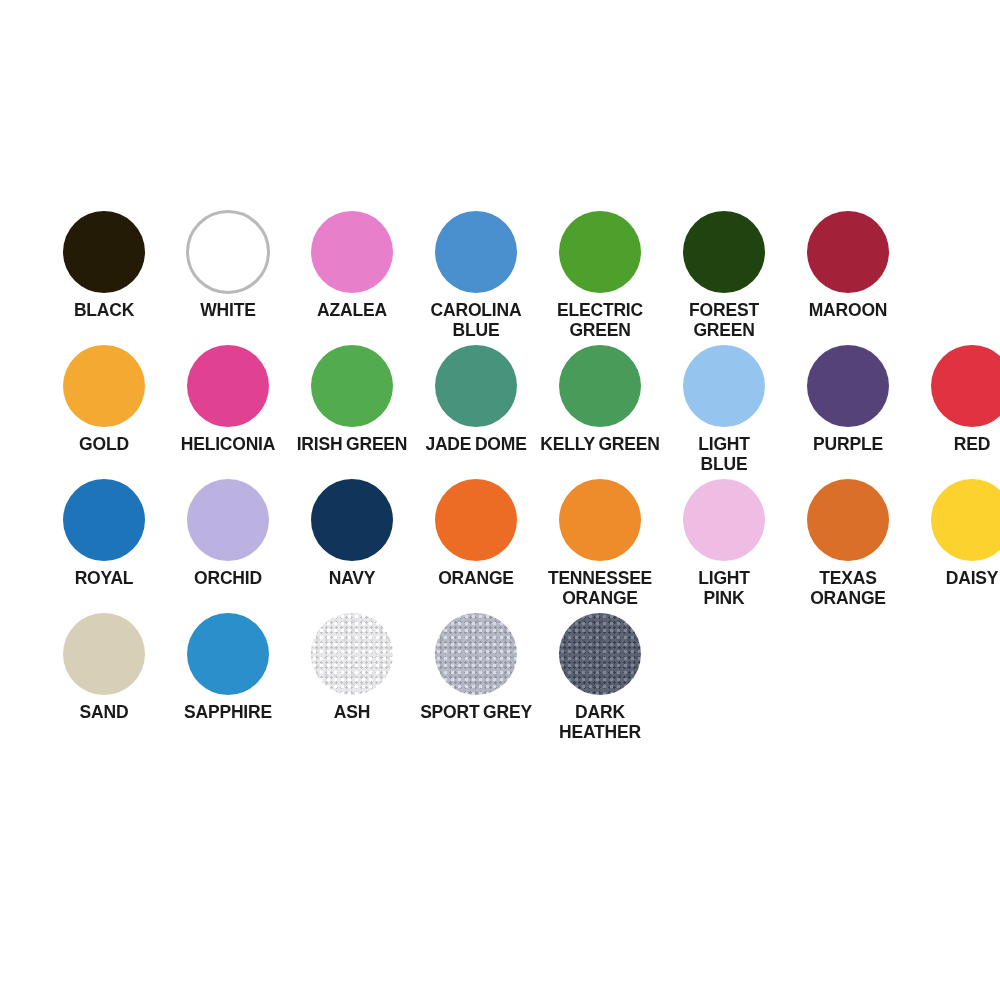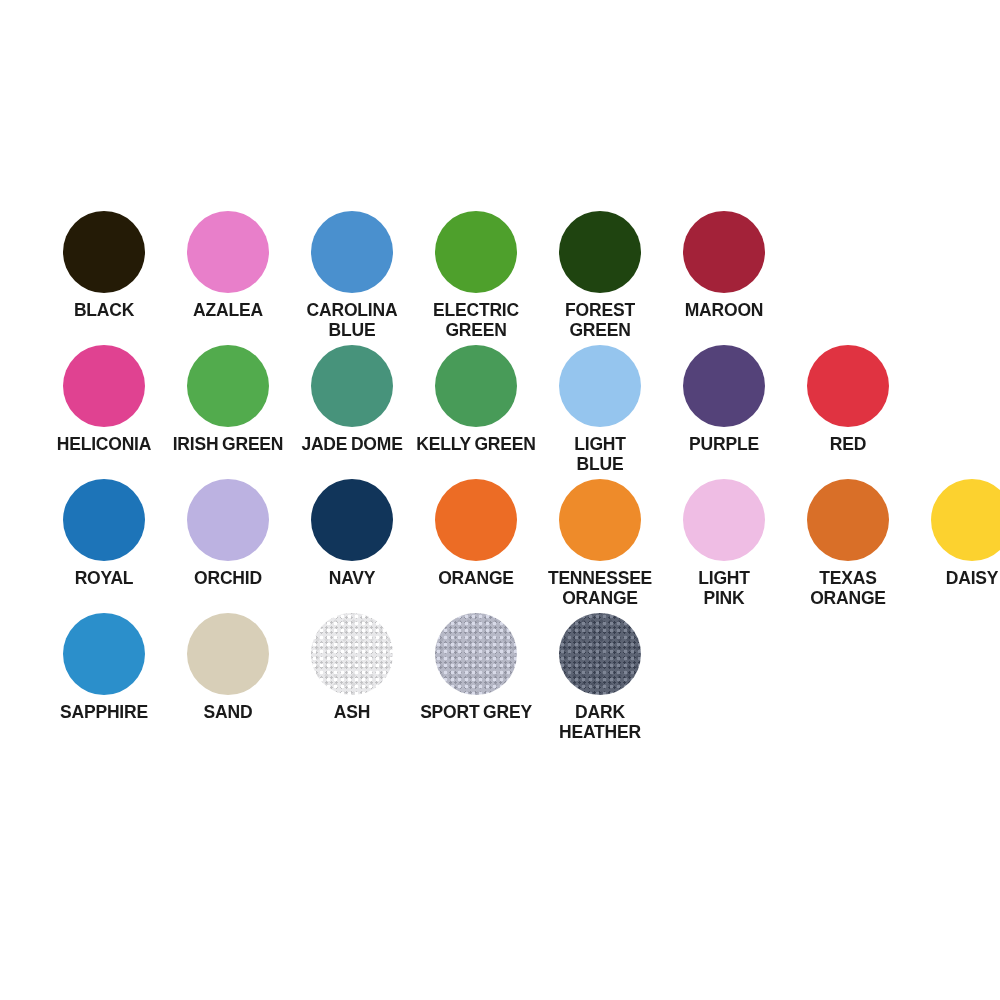--- a/index.html
+++ b/index.html
@@ -94,20 +94,26 @@
 
 <div class="swatch-row">
       <div class="swatch-cell">
         <div class="swatch-circle-wrap">
           <div class="swatch-circle" title="BLACK" style="background-color: rgb(36, 27, 6);"></div>
         </div>
         <div class="swatch-label">BLACK</div>
       </div>
       <div class="swatch-cell">
         <div class="swatch-circle-wrap">
+          <div class="swatch-circle outlined" title="WHITE" style="background-color: rgb(255, 255, 255); border-color: rgb(185, 185, 185);"></div>
+        </div>
+        <div class="swatch-label">WHITE</div>
+      </div>
+      <div class="swatch-cell">
+        <div class="swatch-circle-wrap">
           <div class="swatch-circle" title="AZALEA" style="background-color: rgb(232, 127, 202);"></div>
         </div>
         <div class="swatch-label">AZALEA</div>
       </div>
       <div class="swatch-cell">
         <div class="swatch-circle-wrap">
           <div class="swatch-circle" title="CAROLINA
 BLUE" style="background-color: rgb(74, 144, 206);"></div>
         </div>
         <div class="swatch-label">CAROLINA
@@ -132,20 +138,26 @@
       <div class="swatch-cell">
         <div class="swatch-circle-wrap">
           <div class="swatch-circle" title="MAROON" style="background-color: rgb(163, 34, 57);"></div>
         </div>
         <div class="swatch-label">MAROON</div>
       </div>
     </div>
     <div class="swatch-row">
       <div class="swatch-cell">
         <div class="swatch-circle-wrap">
+          <div class="swatch-circle" title="GOLD" style="background-color: rgb(243, 169, 50);"></div>
+        </div>
+        <div class="swatch-label">GOLD</div>
+      </div>
+      <div class="swatch-cell">
+        <div class="swatch-circle-wrap">
           <div class="swatch-circle" title="HELICONIA" style="background-color: rgb(224, 66, 145);"></div>
         </div>
         <div class="swatch-label">HELICONIA</div>
       </div>
       <div class="swatch-cell">
         <div class="swatch-circle-wrap">
           <div class="swatch-circle" title="IRISH GREEN" style="background-color: rgb(82, 171, 77);"></div>
         </div>
         <div class="swatch-label">IRISH GREEN</div>
       </div>
@@ -234,29 +246,29 @@
       <div class="swatch-cell">
         <div class="swatch-circle-wrap">
           <div class="swatch-circle" title="DAISY" style="background-color: rgb(252, 210, 47);"></div>
         </div>
         <div class="swatch-label">DAISY</div>
       </div>
     </div>
     <div class="swatch-row">
       <div class="swatch-cell">
         <div class="swatch-circle-wrap">
+          <div class="swatch-circle" title="SAND" style="background-color: rgb(216, 207, 184);"></div>
+        </div>
+        <div class="swatch-label">SAND</div>
+      </div>
+      <div class="swatch-cell">
+        <div class="swatch-circle-wrap">
           <div class="swatch-circle" title="SAPPHIRE" style="background-color: rgb(43, 143, 203);"></div>
         </div>
         <div class="swatch-label">SAPPHIRE</div>
-      </div>
-      <div class="swatch-cell">
-        <div class="swatch-circle-wrap">
-          <div class="swatch-circle" title="SAND" style="background-color: rgb(216, 207, 184);"></div>
-        </div>
-        <div class="swatch-label">SAND</div>
       </div>
       <div class="swatch-cell">
         <div class="swatch-circle-wrap">
           <div class="swatch-circle heather" title="ASH" style="background: radial-gradient(rgb(255, 255, 255) 38%, transparent 41%) 0px 0px / 7px 7px, radial-gradient(rgb(194, 194, 196) 34%, transparent 38%) 3px 2px / 5px 5px, radial-gradient(rgb(218, 218, 220) 30%, transparent 34%) 2px 4px / 9px 9px, linear-gradient(rgb(232, 232, 234), rgb(232, 232, 234)) 0px 0px / 100% 100%;"></div>
         </div>
         <div class="swatch-label">ASH</div>
       </div>
       <div class="swatch-cell">
         <div class="swatch-circle-wrap">
           <div class="swatch-circle heather" title="SPORT GREY" style="background: radial-gradient(rgb(216, 218, 232) 38%, transparent 41%) 0px 0px / 7px 7px, radial-gradient(rgb(144, 146, 160) 34%, transparent 38%) 3px 2px / 5px 5px, radial-gradient(rgb(168, 170, 184) 30%, transparent 34%) 2px 4px / 9px 9px, linear-gradient(rgb(182, 184, 198), rgb(182, 184, 198)) 0px 0px / 100% 100%;"></div>

